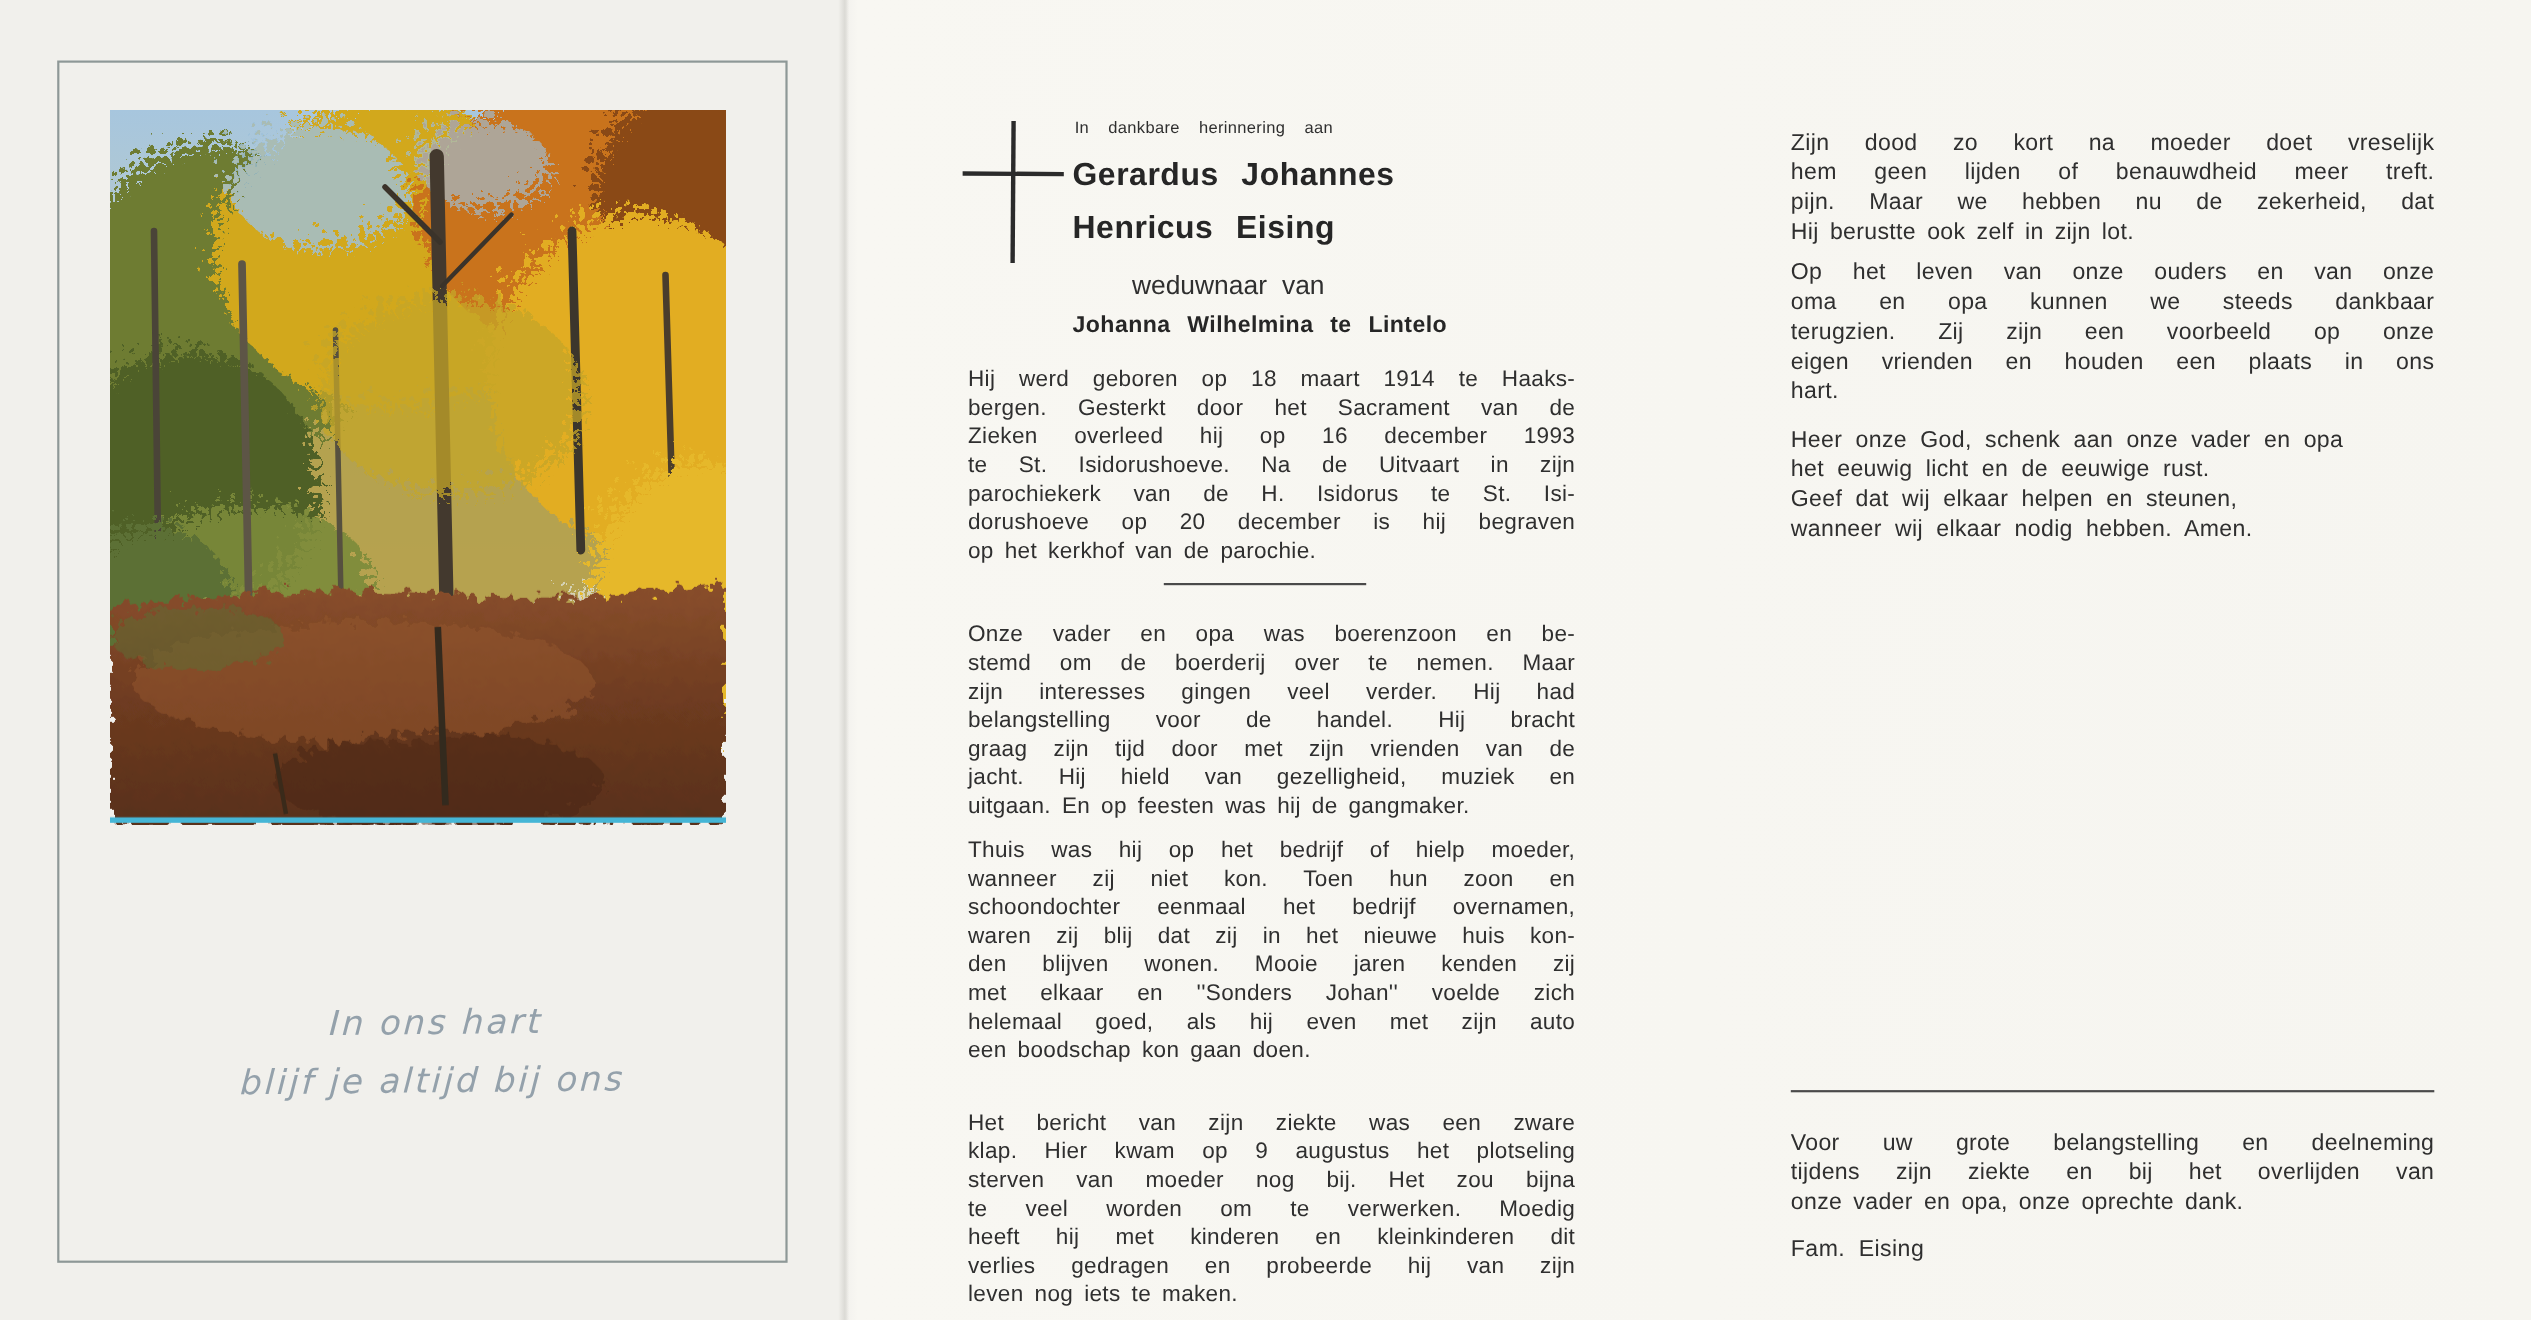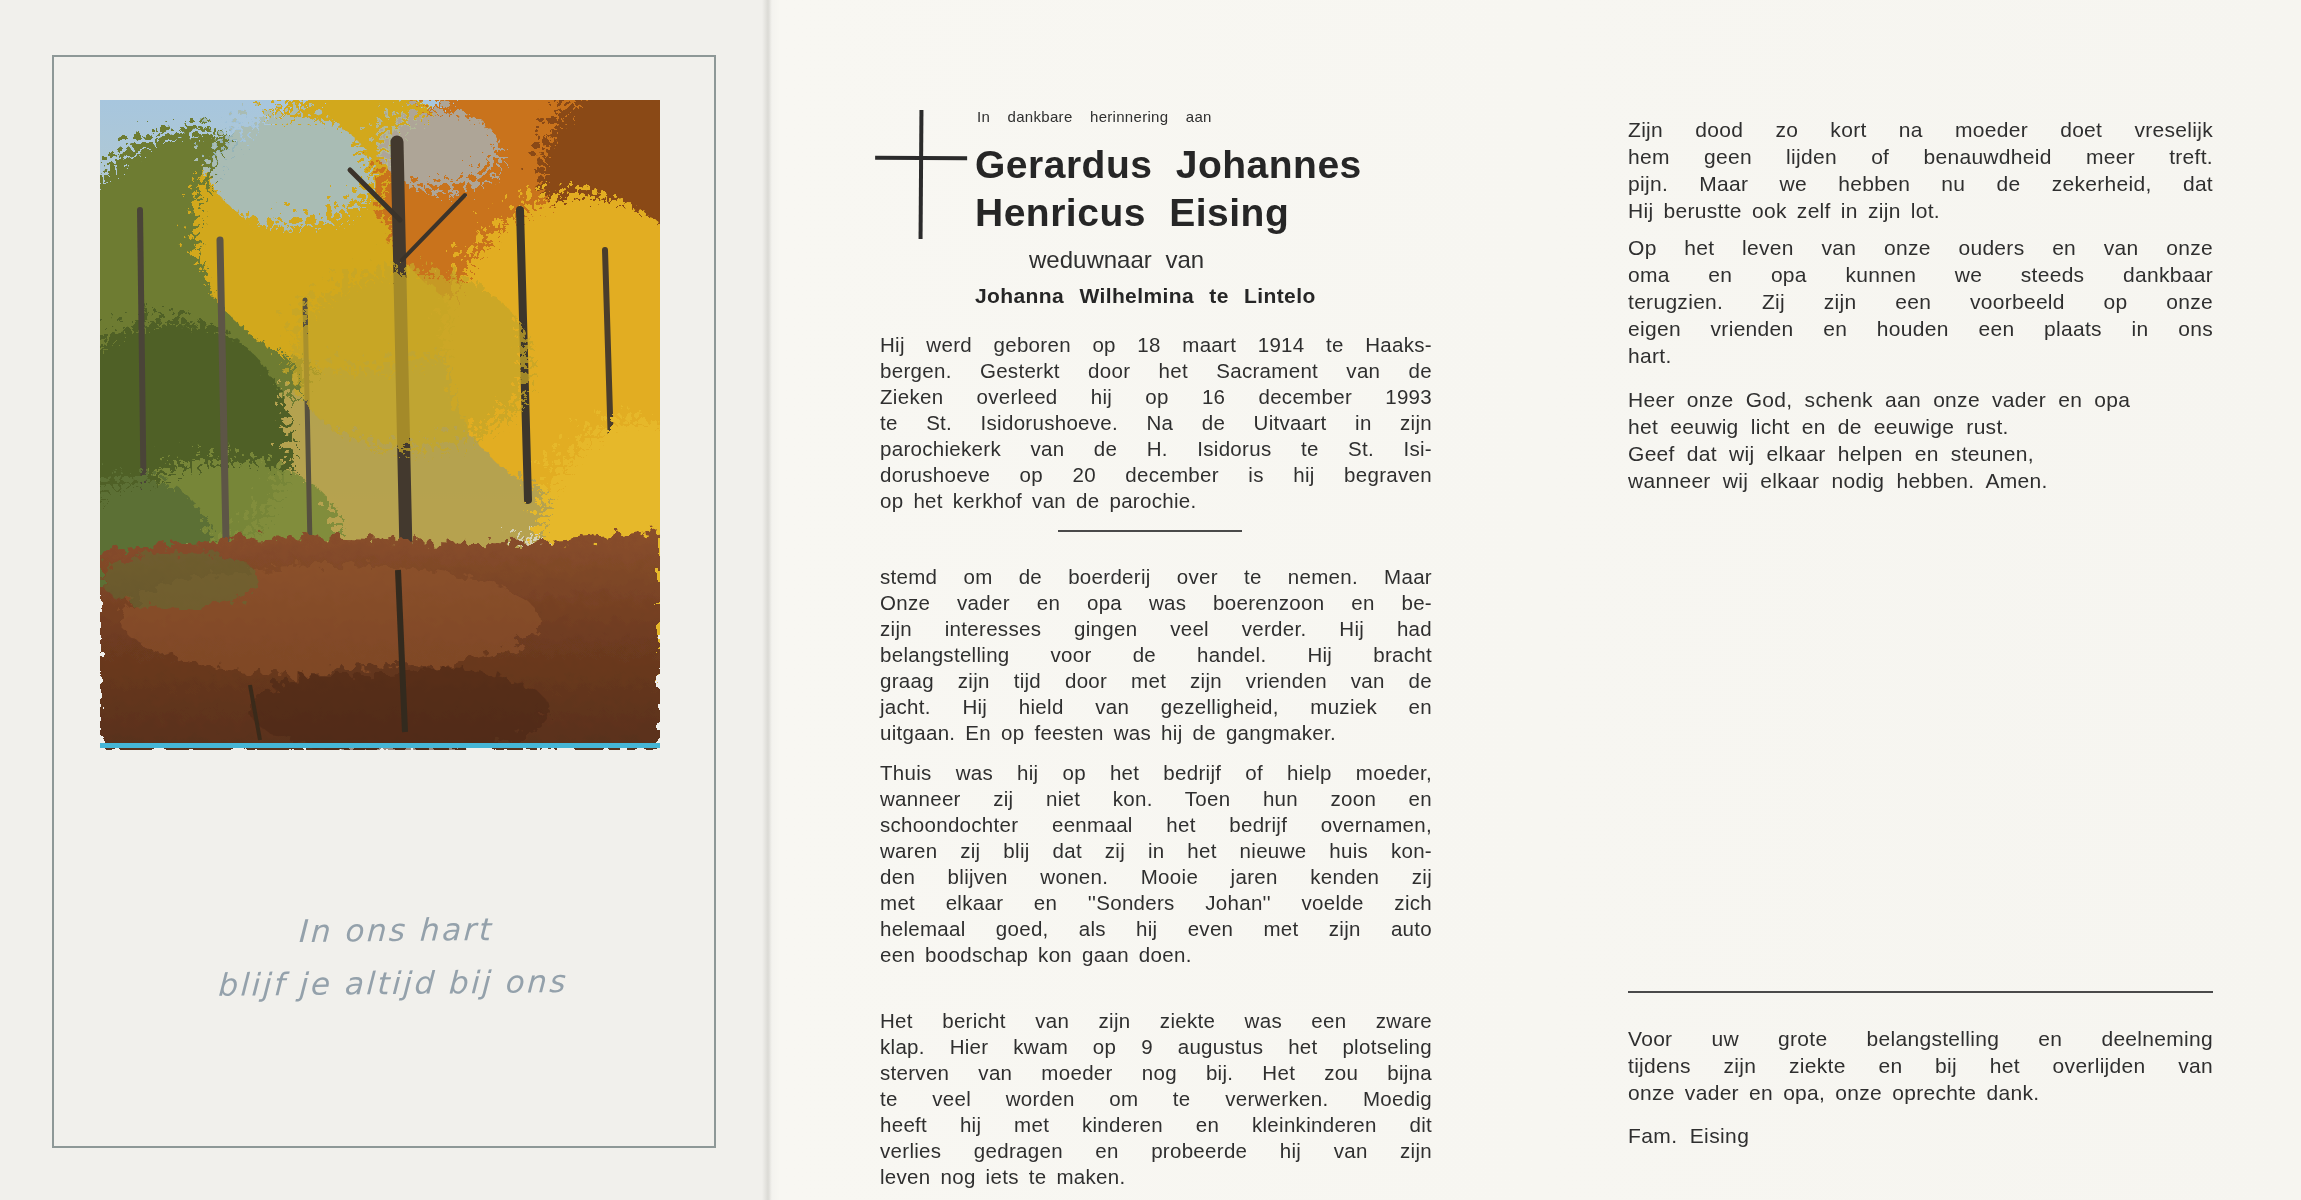--- a/index.html
+++ b/index.html
@@ -22,21 +22,21 @@
   
   .para{position:absolute;color:#2f2f2f;}
   .mid .para{left:880px;width:552px;font-size:20.5px;line-height:26px;letter-spacing:.3px;}
   .rcol .para{left:1628px;width:585px;font-size:21px;line-height:27px;letter-spacing:.3px;}
   .tline{text-align:justify;text-align-last:justify;white-space:normal;}
   .tline-last{text-align-last:left;word-spacing:4px;}
   .nojust .tline{text-align:left;text-align-last:left;word-spacing:6px;}
   .divider{position:absolute;height:2px;background:#4a4a4a;}
   
   .intro{position:absolute;left:977px;top:108px;font-size:15px;word-spacing:13px;letter-spacing:.3px;}
-  .name-line{position:absolute;left:975px;font-size:39px;font-weight:bold;
+  .name-line{position:absolute;left:975px;font-size:29px;font-weight:bold;
     word-spacing:12px;letter-spacing:.5px;color:#262626;}
   .relation{position:absolute;left:1029px;top:246px;font-size:24px;word-spacing:7px;}
   .spouse{position:absolute;left:975px;top:284px;font-size:21px;font-weight:bold;
     word-spacing:9px;letter-spacing:.4px;color:#262626;}
   
   .cross{position:absolute;left:875px;top:110px;width:94px;height:129px;transform:rotate(.4deg);}
   .cross .v{position:absolute;left:44px;top:0;width:4px;height:129px;background:#2b2b2b;}
   .cross .h{position:absolute;left:0;top:46px;width:92px;height:4px;background:#2b2b2b;}
   
   .signature{position:absolute;left:1628px;top:1124px;width:585px;text-align:left;
@@ -144,22 +144,22 @@
         <div class="tline">Zieken overleed hij op 16 december 1993</div>
         <div class="tline">te St. Isidorushoeve. Na de Uitvaart in zijn</div>
         <div class="tline">parochiekerk van de H. Isidorus te St. Isi-</div>
         <div class="tline">dorushoeve op 20 december is hij begraven</div>
         <div class="tline tline-last">op het kerkhof van de parochie.</div>
       </div>
 
     <div class="divider" style="left:1058px;top:530px;width:184px;"></div>
 
     <div class="para" style="top:564px;">
+        <div class="tline">Onze vader en opa was boerenzoon en be-</div>
         <div class="tline">stemd om de boerderij over te nemen. Maar</div>
-        <div class="tline">Onze vader en opa was boerenzoon en be-</div>
         <div class="tline">zijn interesses gingen veel verder. Hij had</div>
         <div class="tline">belangstelling voor de handel. Hij bracht</div>
         <div class="tline">graag zijn tijd door met zijn vrienden van de</div>
         <div class="tline">jacht. Hij hield van gezelligheid, muziek en</div>
         <div class="tline tline-last">uitgaan. En op feesten was hij de gangmaker.</div>
       </div>
     <div class="para" style="top:760px;">
         <div class="tline">Thuis was hij op het bedrijf of hielp moeder,</div>
         <div class="tline">wanneer zij niet kon. Toen hun zoon en</div>
         <div class="tline">schoondochter eenmaal het bedrijf overnamen,</div>

